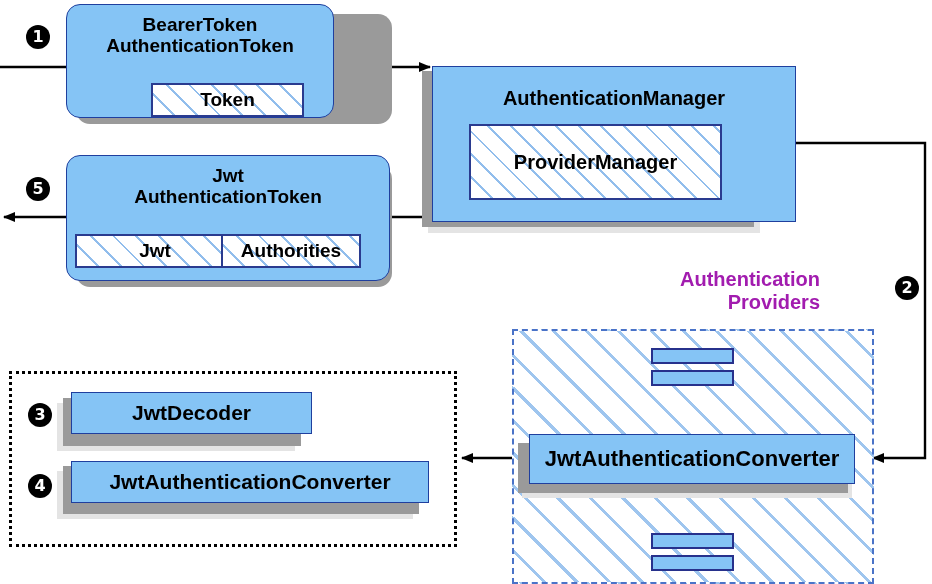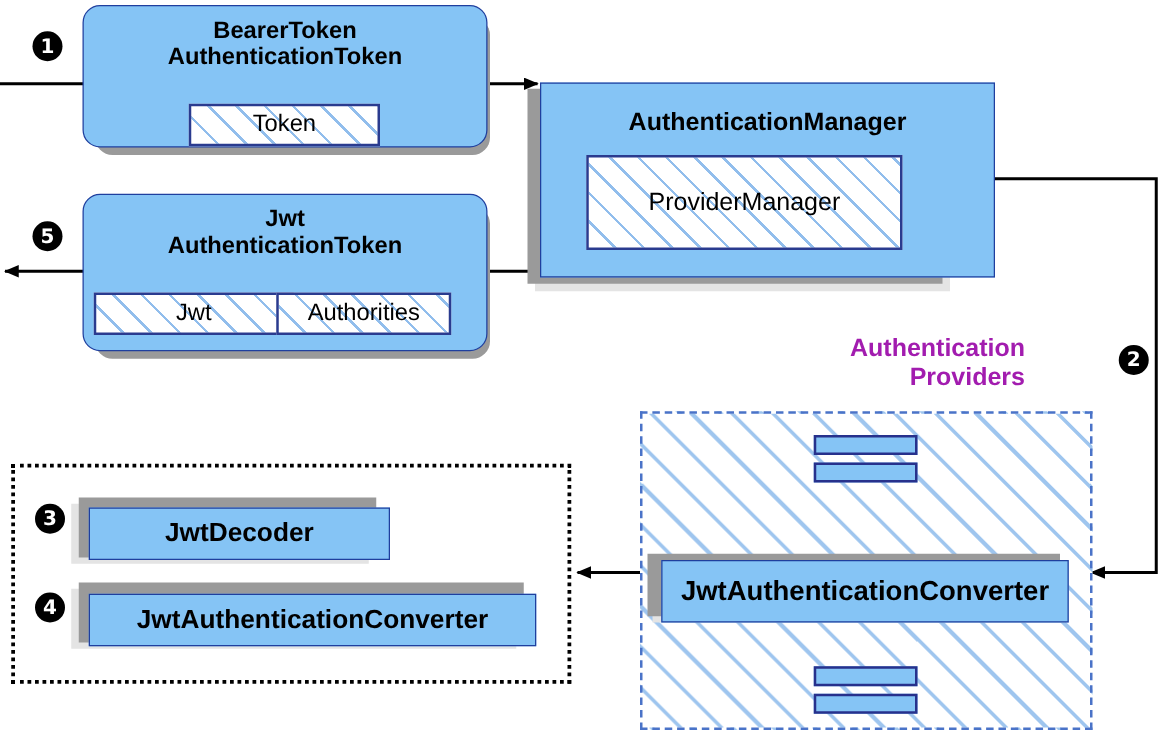--- a/index.html
+++ b/index.html
@@ -66,21 +66,21 @@
     background-image: repeating-linear-gradient(
         45deg,
         rgba(126,178,233,0.00) 0px,
         rgba(126,178,233,0.00) 14px,
         rgba(126,178,233,0.85) 14px,
         rgba(126,178,233,0.85) 16px
     );
     display: flex;
     align-items: center;
     justify-content: center;
-    font-weight: normal;
+    font-weight: bold;
     color: #000;
   }
 
   
   .dotted-black {
     position: absolute;
     box-sizing: border-box;
     border: 3px dotted #000000;
     background: transparent;
   }
@@ -103,21 +103,20 @@
     position: absolute;
     box-sizing: border-box;
     background: #85c4f5;
     border: 1.5px solid #1f3f9e;
     display: flex;
     align-items: center;
     justify-content: center;
     font-weight: bold;
     color: #000;
     z-index: 3;
-    margin-top: 14px;
   }
 
   .bar {
     position: absolute;
     box-sizing: border-box;
     background: #85c4f5;
     border: 2px solid #27318c;
     z-index: 3;
   }
 
@@ -198,21 +197,21 @@
       <line x1="693" y1="398" x2="693" y2="432" stroke="#000" stroke-width="3" marker-end="url(#arrowDn)"></line>
     </g>
 
     <g>
       <line x1="693" y1="520" x2="693" y2="553" stroke="#000" stroke-width="3" marker-end="url(#arrowDn)"></line>
       <line x1="693" y1="553" x2="693" y2="520" stroke="#000" stroke-width="3" marker-end="url(#arrowUp)"></line>
     </g>
   </svg>
 
   <div class="card-shadow-dark" style="left:76px; top:14px; width:316px; height:110px; border-radius:14px;"></div>
-  <div class="node rounded-card" style="left:66px; top:4px; width:324px; height:114px;">
+  <div class="node rounded-card" style="left:66px; top:4px; width:268px; height:114px;">
     <div class="card-title" style="margin-top:9px; font-size:19px;">
       <div>BearerToken</div>
       <div>AuthenticationToken</div>
     </div>
     <div class="hatch-box" style="left:84px; top:78px; width:153px; height:34px; font-size:19px;">
       <span>Token</span>
     </div>
   </div>
   <div class="bullet" style="left:26px; top:25px;">
     <span>1</span>

